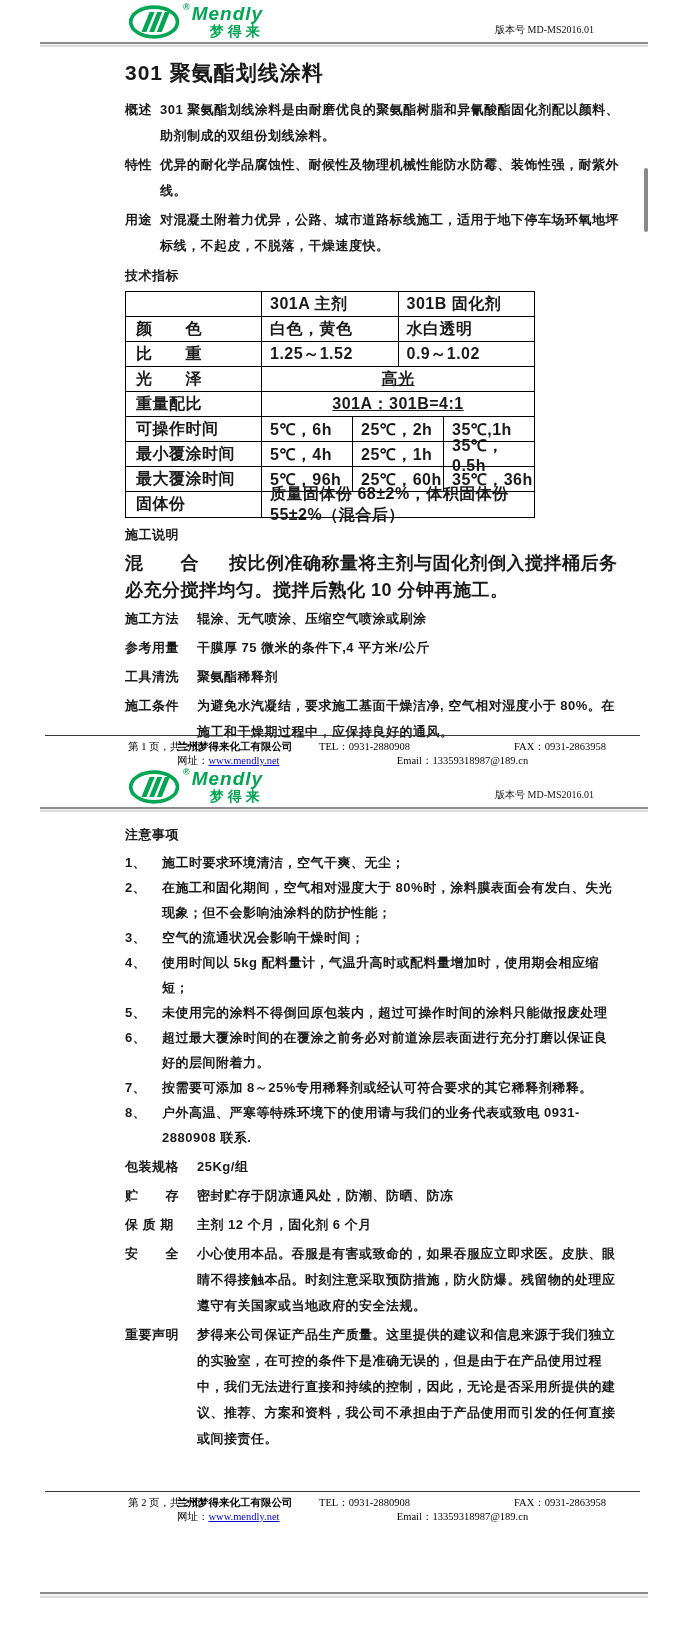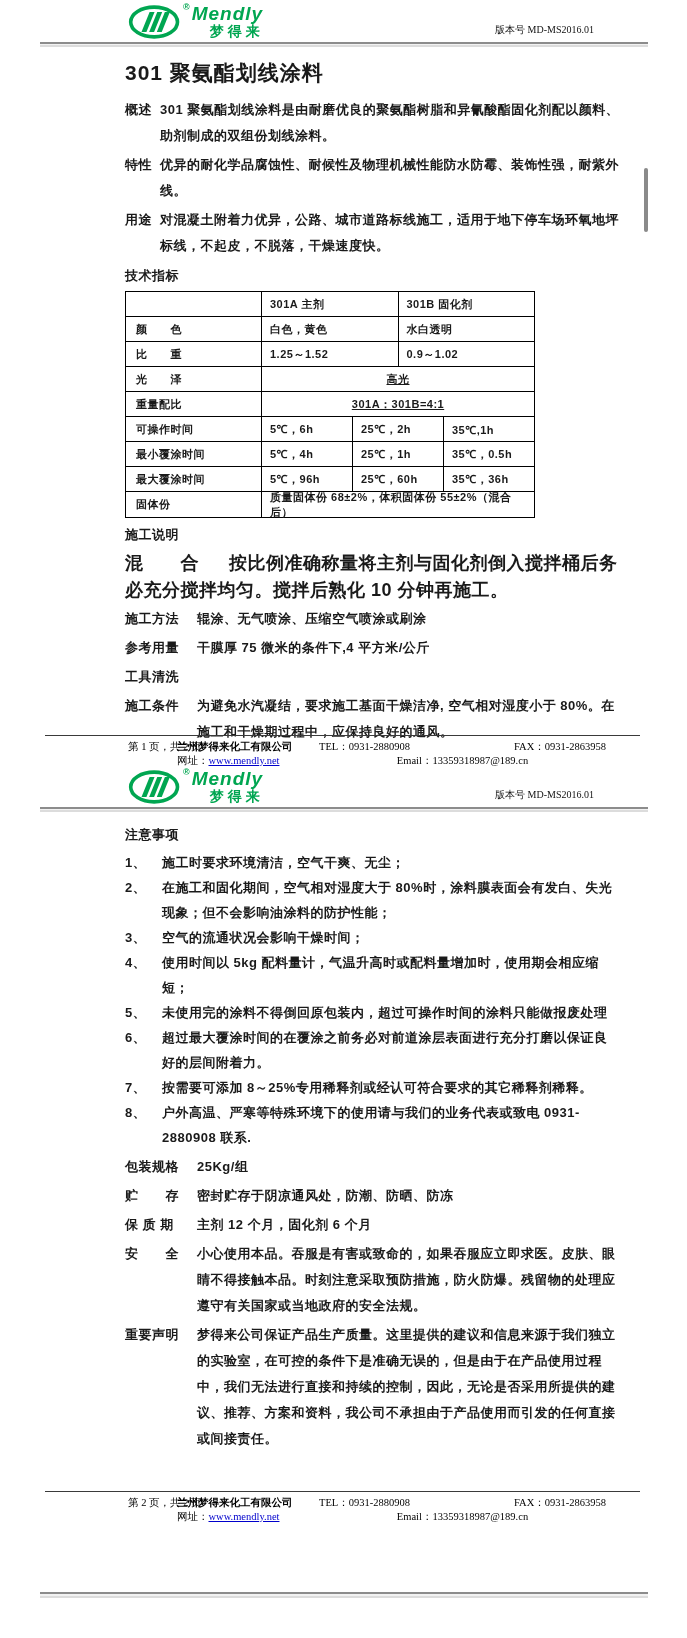--- a/index.html
+++ b/index.html
@@ -26,21 +26,21 @@
   .doc-title { font-size:21px; font-weight:800; letter-spacing:1px; margin:12px 0 10px 0; line-height:28px; }
 
   .para { display:flex; font-size:13px; line-height:26px; letter-spacing:0.5px; margin-bottom:3px; }
   .plabel { flex:none; width:35px; font-weight:800; }
   .plabel-wide { flex:none; width:72px; font-weight:800; }
   .ptext { flex:1; font-weight:600; }
 
   .sec-heading { font-size:13px; font-weight:800; letter-spacing:0.5px; margin:8px 0 6px 0; line-height:18px; }
 
   
-  .ttable { width:410px; border:1px solid #000; font-size:11px; letter-spacing:0.5px; }
+  .ttable { width:410px; border:1px solid #000; font-size:16px; letter-spacing:0.5px; }
   .trow { display:flex; height:25px; border-bottom:1px solid #000; }
   .trow:last-child { border-bottom:none; }
   .tlabel { flex:none; width:135px; display:flex; align-items:center; padding-left:10px; font-weight:700; }
   .tcells { flex:1; display:flex; border-left:1px solid #000; }
   .tcell { flex:1; display:flex; align-items:center; padding-left:8px; font-weight:600; }
   .tcell + .tcell { border-left:1px solid #000; }
   .tcell.center { justify-content:center; padding-left:0;text-decoration:underline; }
 
   .pflow { font-size:18px; line-height:27px; letter-spacing:0.5px; font-weight:600; margin-bottom:2px; }
   .pflow .inline-label { font-weight:800; margin-right:30px; }
@@ -187,20 +187,21 @@
       <div class="para">
         <div class="plabel-wide">施工方法</div>
         <div class="ptext">辊涂、无气喷涂、压缩空气喷涂或刷涂</div>
       </div>
       <div class="para">
         <div class="plabel-wide">参考用量</div>
         <div class="ptext">干膜厚 75 微米的条件下,4 平方米/公斤</div>
       </div>
       <div class="para">
         <div class="plabel-wide">工具清洗</div>
+        <div class="ptext">聚氨酯稀释剂</div>
       </div>
       <div class="para">
         <div class="plabel-wide">施工条件</div>
         <div class="ptext">为避免水汽凝结，要求施工基面干燥洁净, 空气相对湿度小于 80%。在施工和干燥期过程中，应保持良好的通风。</div>
       </div>
     </div>
 
     <div class="pfooter">
       <div class="frule"></div>
       <div class="fbody">

